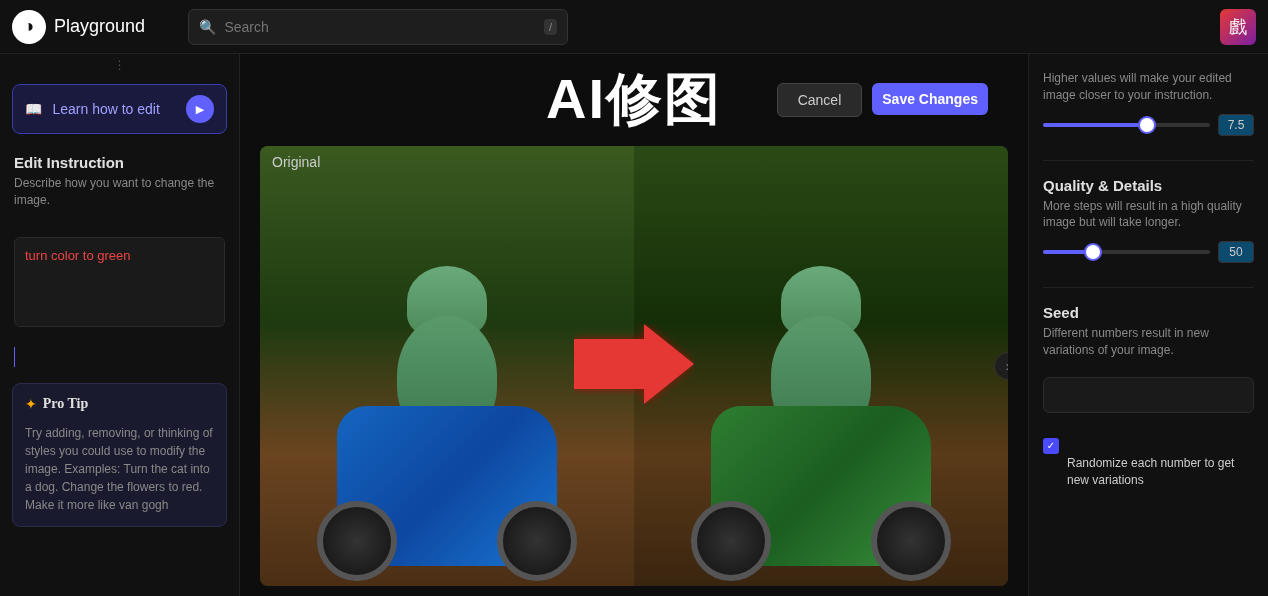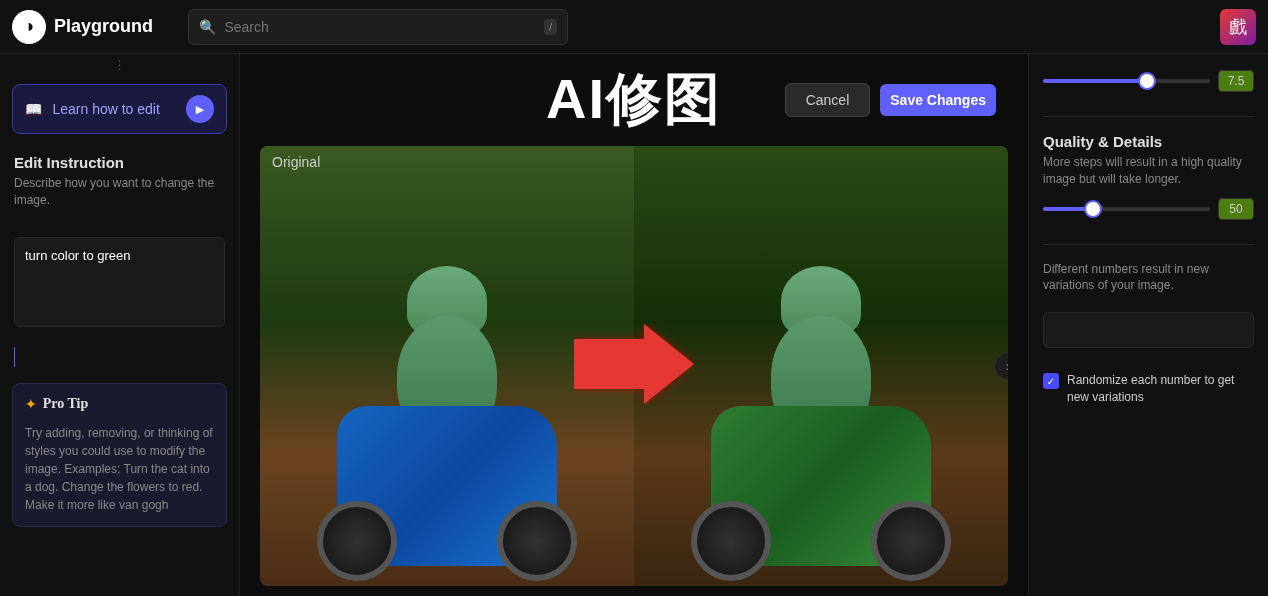--- a/index.html
+++ b/index.html
@@ -39,21 +39,21 @@
       align-items: center;
       justify-content: center;
       font-size: 18px;
       color: #111;
       font-weight: 900;
       flex-shrink: 0;
     }
     .logo-text {
       color: #fff;
       font-size: 18px;
-      font-weight: 700;
+      font-weight: 400;
     }
     .search-bar {
       flex: 1;
       max-width: 380px;
       margin: 0 16px;
       display: flex;
       align-items: center;
       background: #1e1e1e;
       border: 1px solid #333;
       border-radius: 6px;
@@ -168,21 +168,21 @@
       font-size: 12px;
       color: #888;
       line-height: 1.4;
       margin-bottom: 28px;
     }
     .edit-textarea {
       width: 100%;
       background: #1a1a1a;
       border: 1px solid #2a2a2a;
       border-radius: 6px;
-      color: #ffffff;
+      color: #ef4444;
       font-size: 13px;
       padding: 10px;
       resize: none;
       height: 90px;
       outline: none;
       font-family: inherit;
     }
     .edit-textarea::placeholder {
       color: #555;
     }
@@ -243,26 +243,26 @@
       flex-shrink: 0;
     }
     .center-title {
       font-size: 56px;
       font-weight: 900;
       color: #fff;
       letter-spacing: 2px;
     }
     .cancel-save-group {
       position: absolute;
-      right: 32px;
+      right: 40px;
       top: 50%;
       transform: translateY(-50%);
       display: flex;
       gap: 10px;
-      align-items: center;
+      align-items: flex-start;
     }
     .cancel-btn {
       background: #2a2a2a;
       border: 1px solid #444;
       color: #ccc;
       padding: 8px 20px;
       border-radius: 6px;
       font-size: 14px;
       cursor: pointer;
     }
@@ -608,21 +608,21 @@
       position: absolute;
       top: 50%;
       transform: translate(-50%, -50%);
       width: 14px;
       height: 14px;
       background: #fff;
       border-radius: 50%;
       box-shadow: 0 0 0 2px #6060ff;
     }
     .slider-value {
-      background: #4d7c0f;
+      background: #0c4a6e;
       border: 1px solid #333;
       border-radius: 4px;
       color: #ccc;
       font-size: 12px;
       padding: 3px 7px;
       min-width: 36px;
       text-align: center;
     }
 
     .divider {
@@ -663,20 +663,21 @@
       cursor: pointer;
     }
     .checkbox-box span {
       color: #fff;
       font-size: 10px;
     }
     .checkbox-label {
       font-size: 12px;
       color: #ccc;
       line-height: 1.4;
+      margin-top: 18px;
     }
   </style>
 </head>
 <body>
 
 <div class="topnav">
   <div class="logo-area">
     <div class="logo-icon">
       <span>◑</span>
     </div>
@@ -780,20 +781,21 @@
         </div>
       </div>
 
       <div class="chevron-right">›</div>
     </div>
   </div>
 
   <div class="right-sidebar">
 
     <div class="sidebar-section">
+      <div class="sidebar-section-desc">Higher values will make your edited image closer to your instruction.</div>
       <div class="slider-row">
         <div class="slider-track">
           <div class="slider-fill" id="strength-fill" style="width: 62%;"></div>
           <div class="slider-thumb" id="strength-thumb" style="left: 62%;"></div>
         </div>
         <div class="slider-value">7.5</div>
       </div>
     </div>
 
     <div class="divider"></div>
@@ -808,20 +810,23 @@
           <div class="slider-fill" id="quality-fill" style="width: 30%;"></div>
           <div class="slider-thumb" id="quality-thumb" style="left: 30%;"></div>
         </div>
         <div class="slider-value">50</div>
       </div>
     </div>
 
     <div class="divider"></div>
 
     <div class="sidebar-section">
+      <div class="sidebar-section-title">
+        <span>Seed</span>
+      </div>
       <div class="sidebar-section-desc">Different numbers result in new variations of your image.</div>
       <input class="seed-input" type="text" placeholder="" style="">
     </div>
 
     <div class="checkbox-row">
       <div class="checkbox-box">
         <span>✓</span>
       </div>
       <div class="checkbox-label">Randomize each number to get new variations</div>
     </div>

